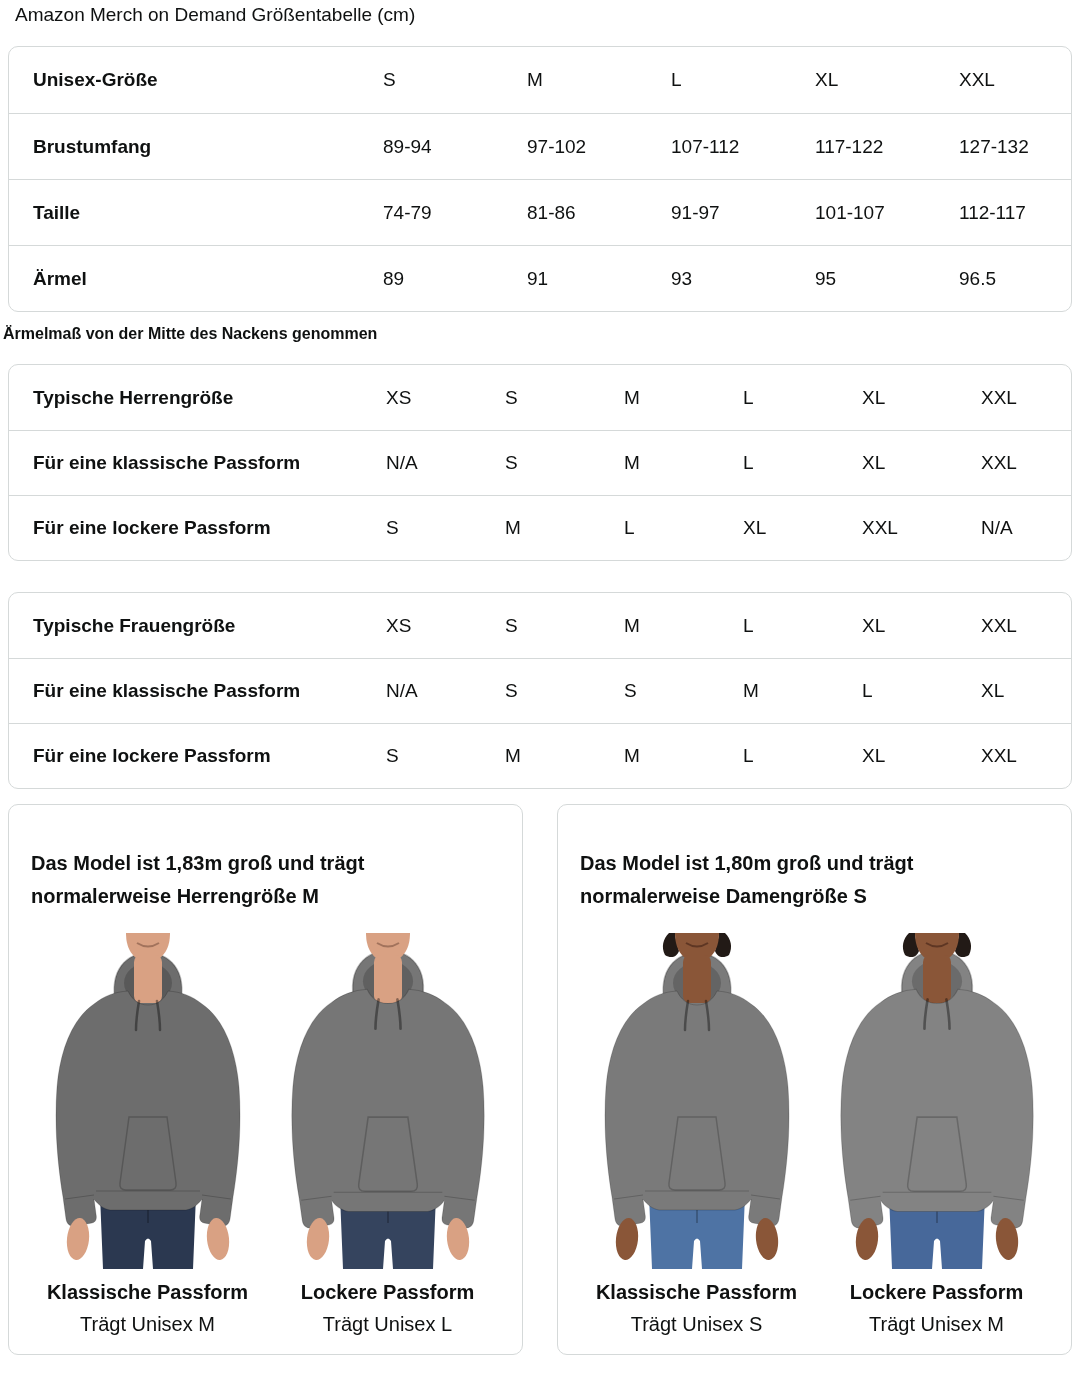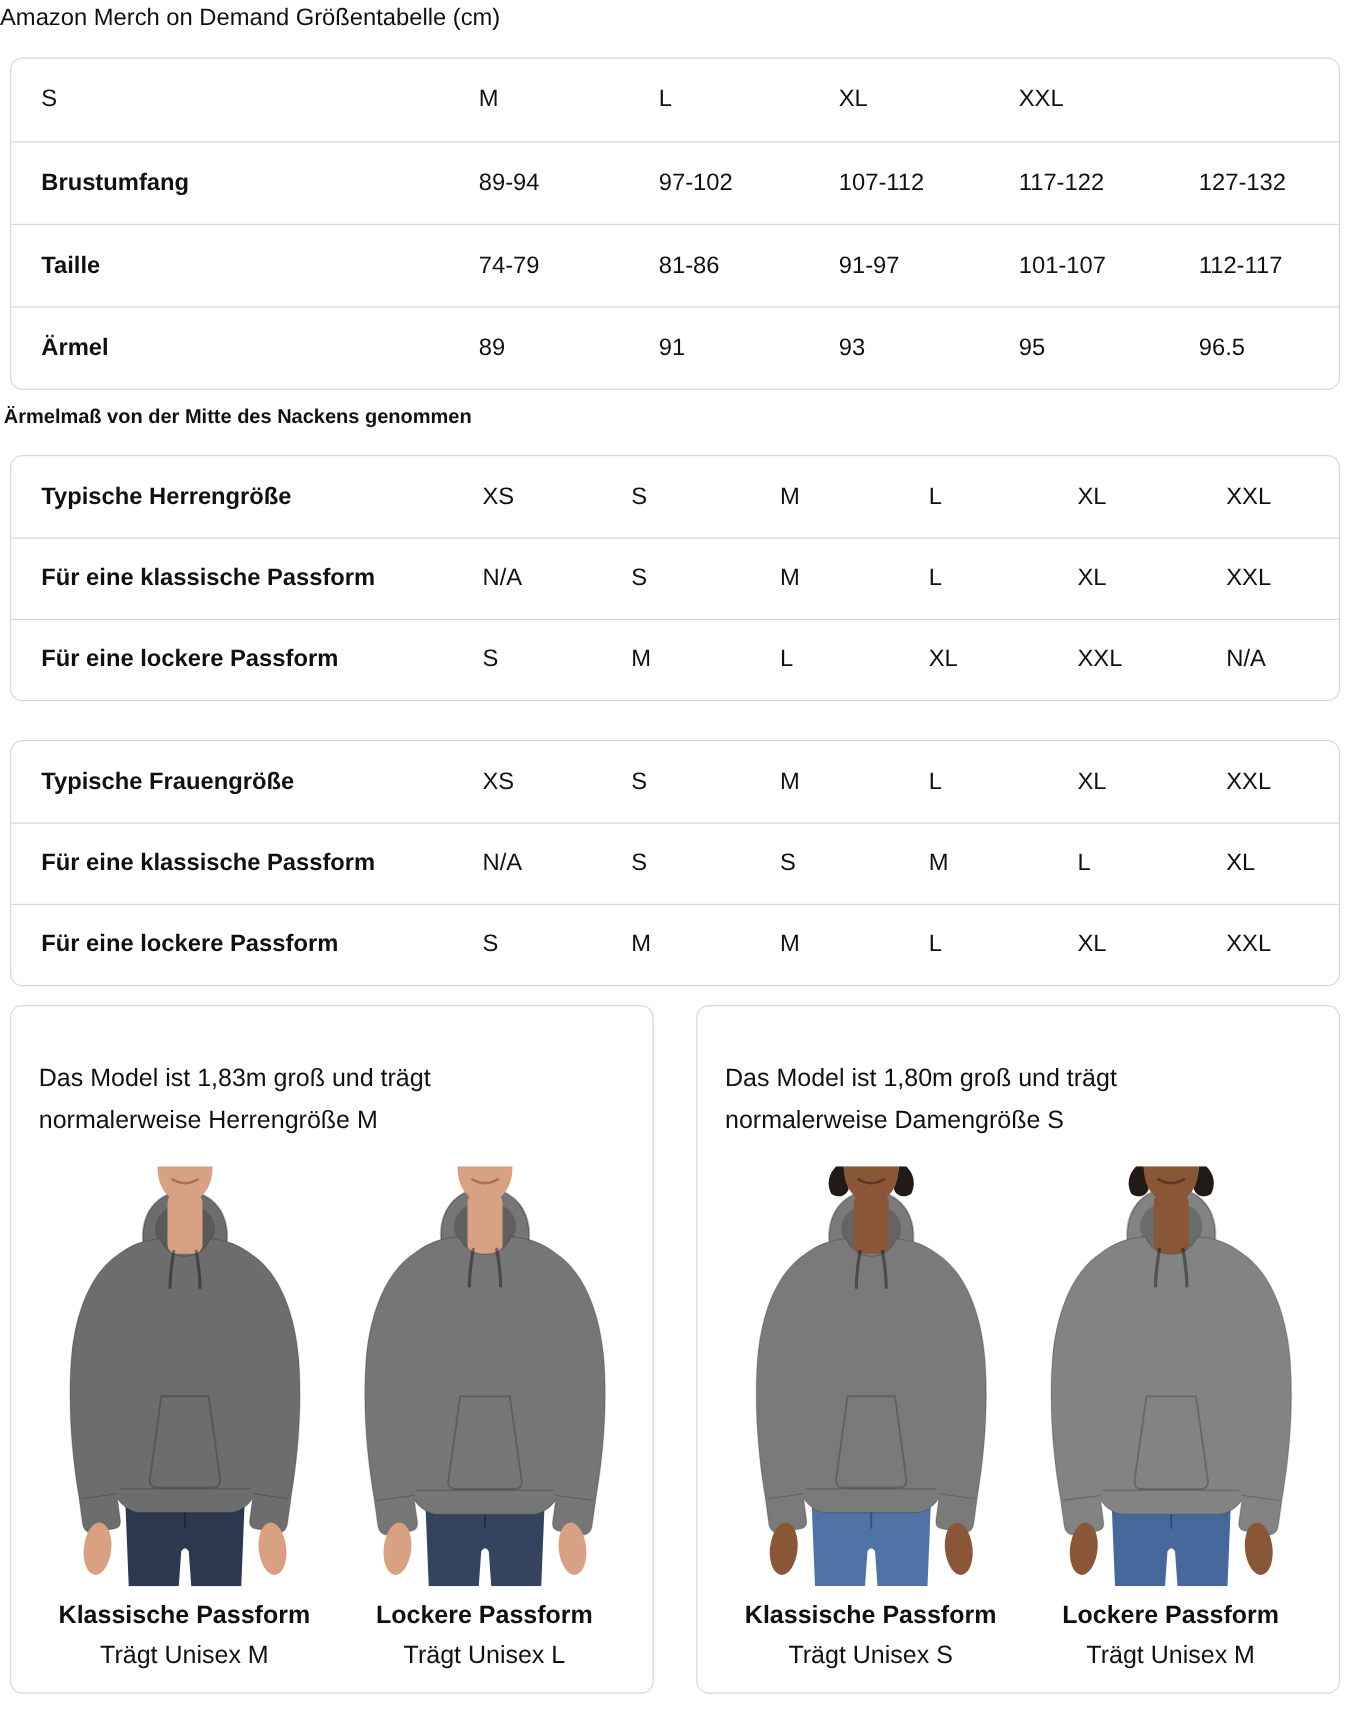--- a/index.html
+++ b/index.html
@@ -2,54 +2,55 @@
 <html lang="de" style="--border: #D5D9D9; --text: #0F1111; --background: #FFFFFF;"><head>
 <meta charset="utf-8">
 <style>
   :root { --border:#D5D9D9; --text:#0F1111; --background:#FFFFFF; }
   * { box-sizing:border-box; }
   body {
     margin:0; width:1080px; min-height:1388px;
     background:var(--background); color:var(--text);
     font-family:"Liberation Sans", sans-serif;
   }
-  .page-title { font-size:19px; font-weight:400; margin:0; padding:4px 0 0 0; }
+  .page-title { font-size:19px; font-weight:400; margin:0; padding:4px 0 0 15px; }
   .tbl { margin:20px 8px 0 8px; border:1px solid var(--border); border-radius:10px; background:#fff; }
   .trow {
     display:grid; align-items:center; min-height:66px; padding:0 24px;
     border-top:1px solid var(--border); font-size:19px;
   }
   .tbl-size .trow { grid-template-columns:350px 144px 144px 144px 144px 1fr; }
   .tbl-fit  .trow { grid-template-columns:353px 119px 119px 119px 119px 119px 1fr; min-height:65px; }
   .trow:first-child { border-top:none; }
   .tlabel { font-weight:700; }
   .tval { font-weight:400; }
   .note { font-size:16px; margin:13px 0 0 3px;font-weight:bold; }
   .fit-heading { font-size:19px; font-weight:400; margin:42px 0 0 3px; }
   .tbl-men { margin-top:21px; }
   .tbl-women { margin-top:31px; }
   .cards { display:flex; gap:34px; margin:15px 8px 0 8px; }
   .card { flex:1; border:1px solid var(--border); border-radius:10px; padding:22px 18px 18px 22px; background:#fff; }
-  .card-desc { font-size:20px; line-height:33px; max-width:420px; }
+  .card-desc { font-size:20px; line-height:33px; max-width:420px;font-weight:bold; }
   .figs { display:flex; gap:8px; justify-content:center; margin-top:16px; }
   .fig-col { width:232px; text-align:center; }
   .model-svg { width:232px; height:336px; display:block; }
   .fig-caption-title { font-size:20px; font-weight:700; margin-top:12px; }
   .fig-caption-sub { font-size:20px; font-weight:400; margin-top:9px; }
   .fig-loose .g-scale { transform:scale(1.045,1.015); transform-origin:116px 175px; }
 </style>
 </head>
 <body>
 
 <main class="sheet">
 
   <h1 class="page-title">Amazon Merch on Demand Größentabelle (cm)</h1>
 
   <section class="tbl tbl-size">
     <div class="trow">
+      <div class="tlabel">Unisex-Größe</div>
       <div class="tval">S</div>
       <div class="tval">M</div>
       <div class="tval">L</div>
       <div class="tval">XL</div>
       <div class="tval">XXL</div>
     </div>
     <div class="trow">
       <div class="tlabel">Brustumfang</div>
       <div class="tval">89-94</div>
       <div class="tval">97-102</div>

